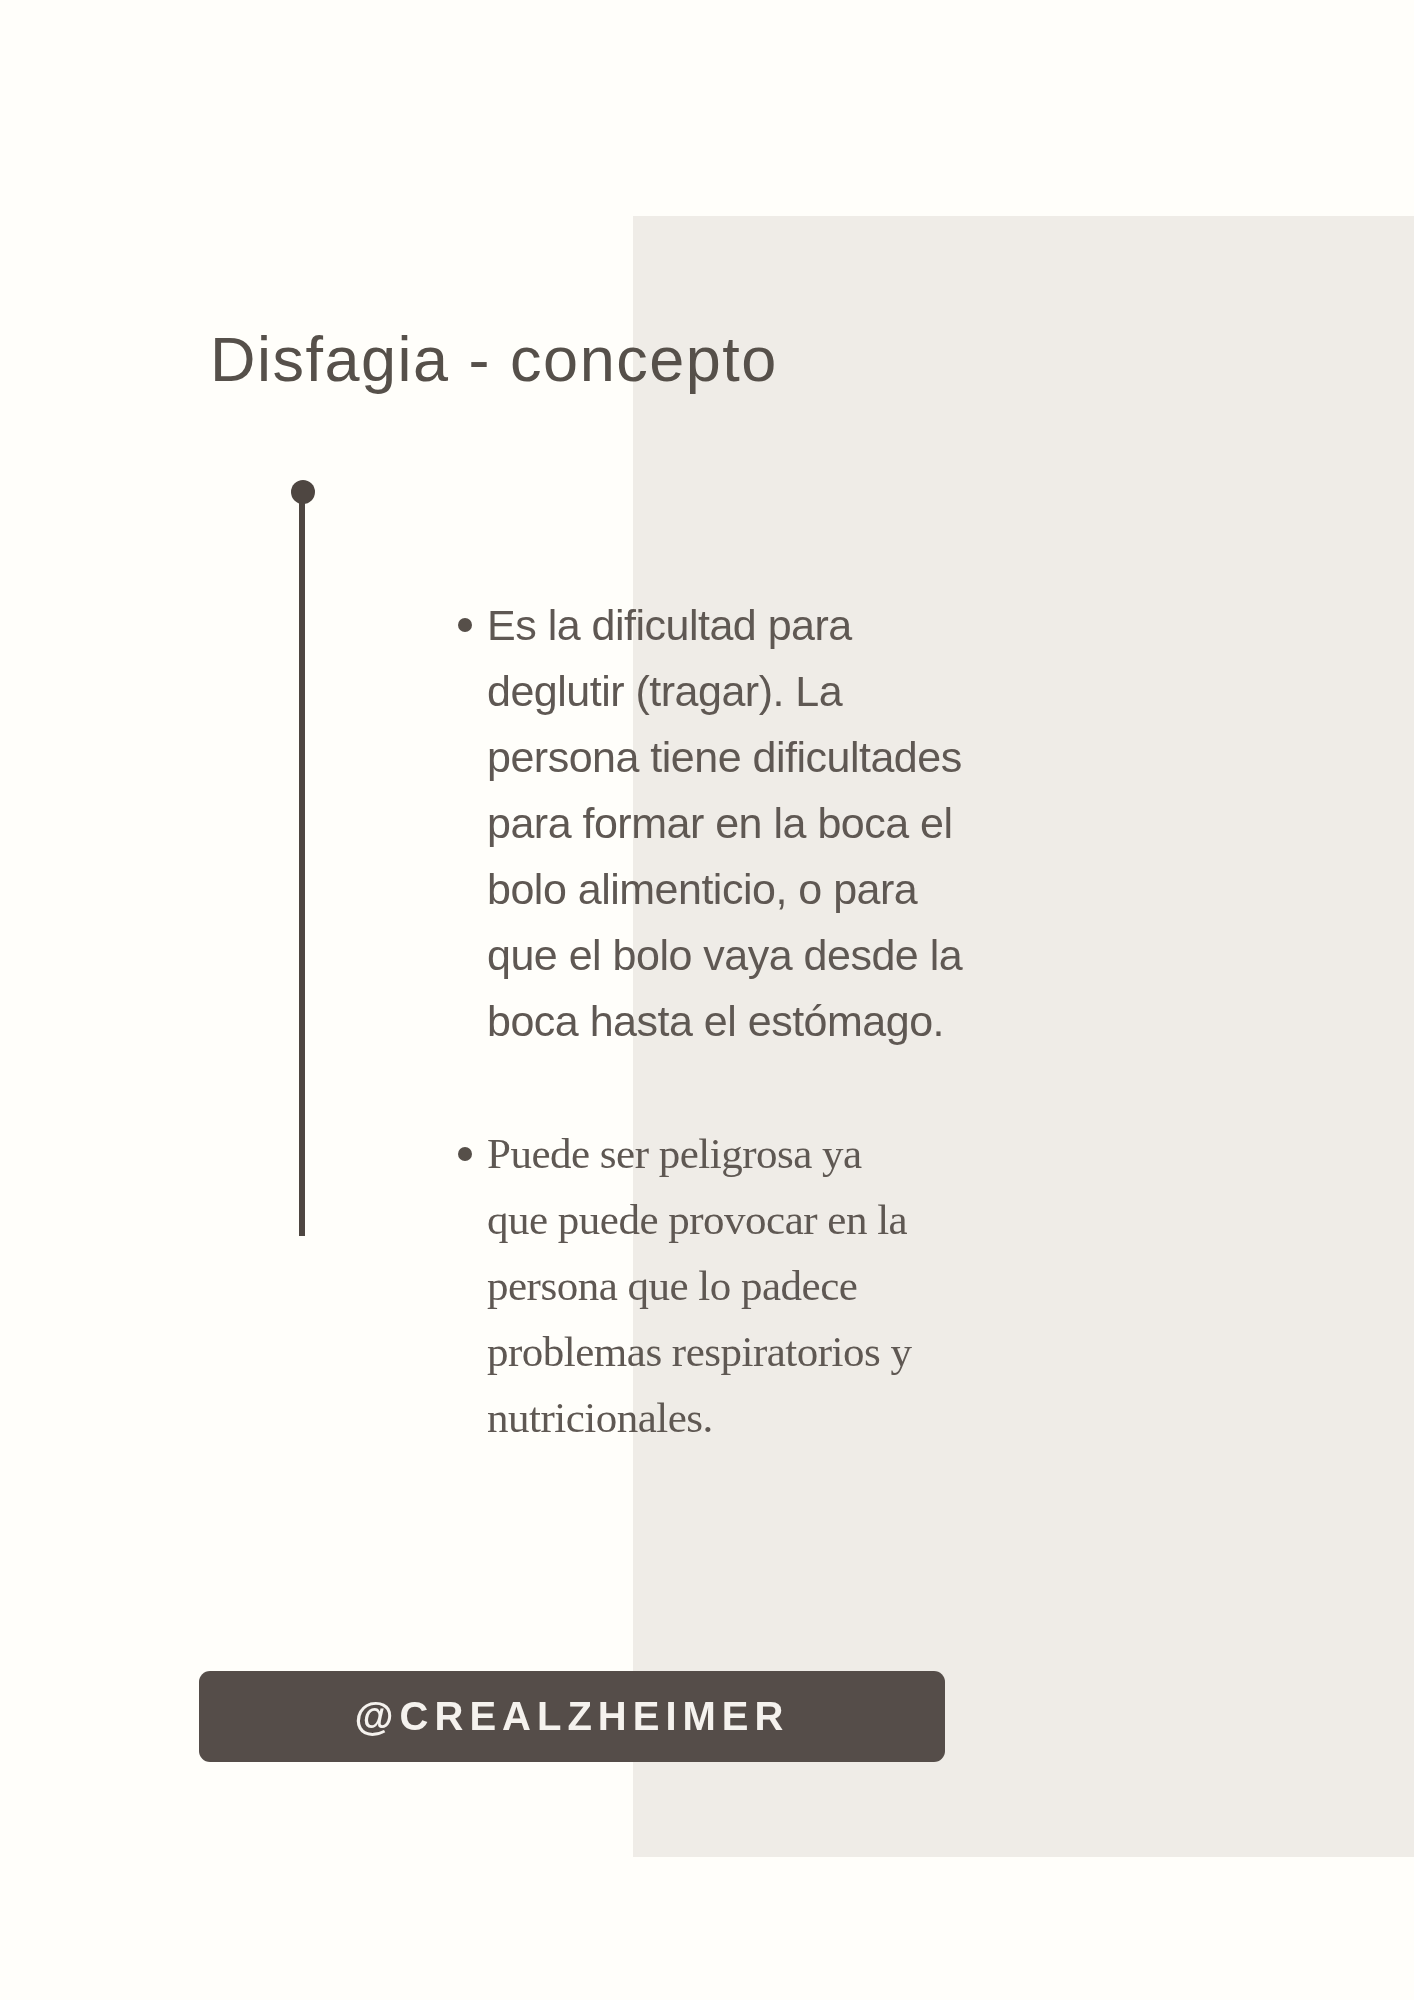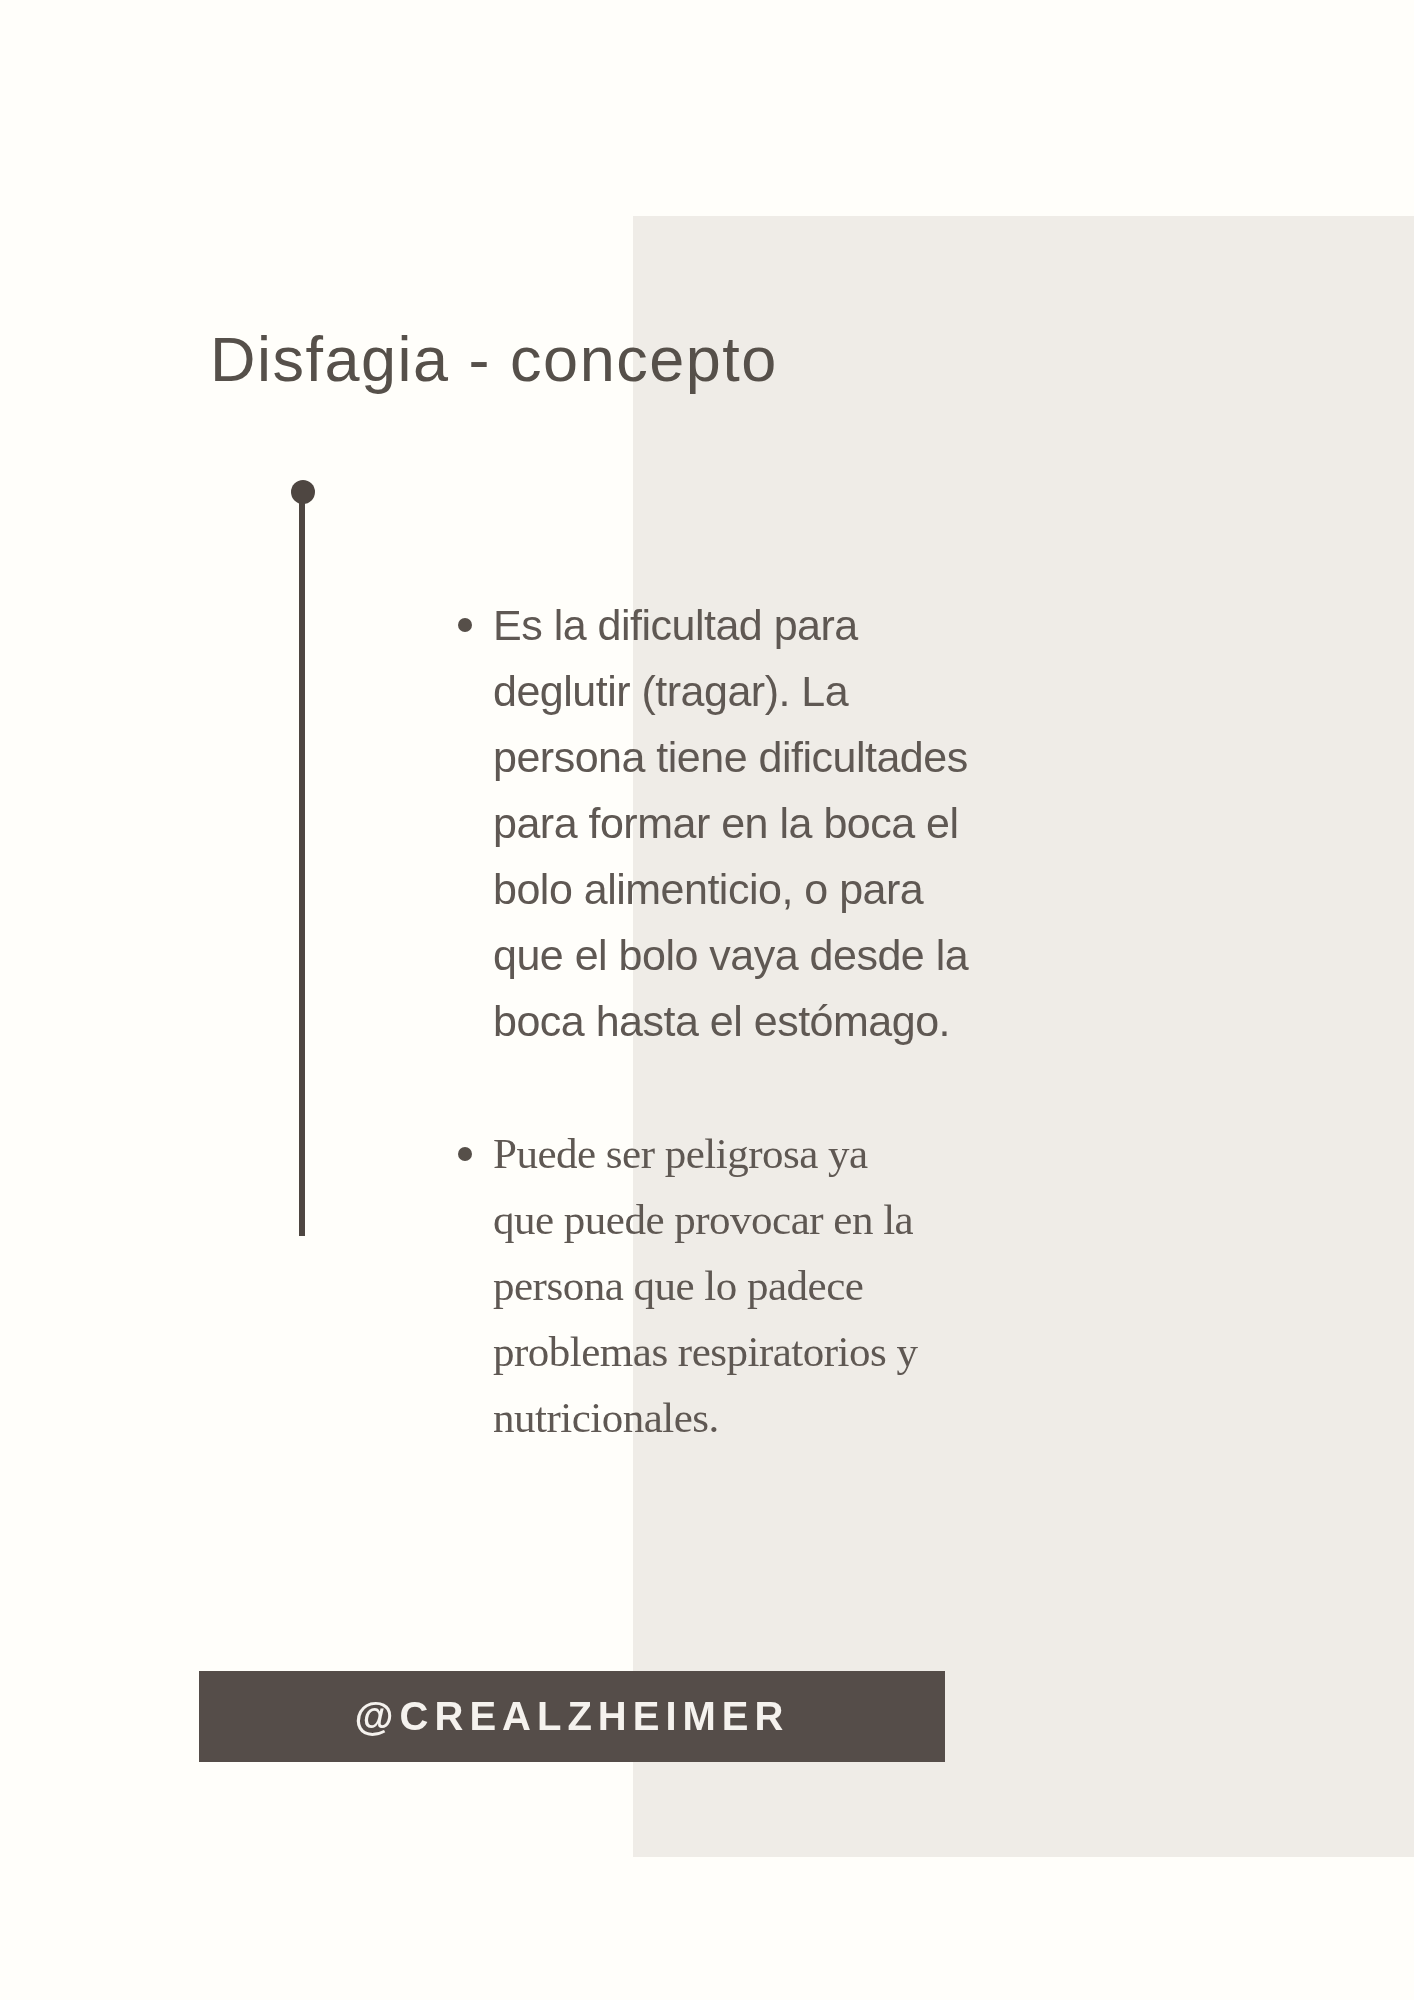--- a/index.html
+++ b/index.html
@@ -62,38 +62,39 @@
   .bullet-item.second { top: 1121px; font-family: Liberation Serif, serif; }
   .bullet-dot {
     flex: 0 0 auto;
     width: 14px;
     height: 14px;
     margin-top: 26px;
     border-radius: 50%;
     background: #564f49;
   }
   .bullet-text {
-    margin: 0 0 0 21px;
+    margin: 0 0 0 15px;
     width: 540px;
     font-size: 43px;
     line-height: 66px;
     letter-spacing: -0.5px;
     color: #5f5853;
     white-space: pre-line;
   }
   .handle-banner {
     position: absolute;
     left: 199px;
     top: 1671px;
     width: 746px;
     height: 91px;
     background: #554d49;
     display: flex;
     align-items: center;
     justify-content: center;
+    border-radius: 11px;
   }
   .handle-text {
     color: #f5f2ee;
     font-size: 40px;
     font-weight: bold;
     letter-spacing: 6px;
     white-space: nowrap;
   }
 </style>
 </head>

